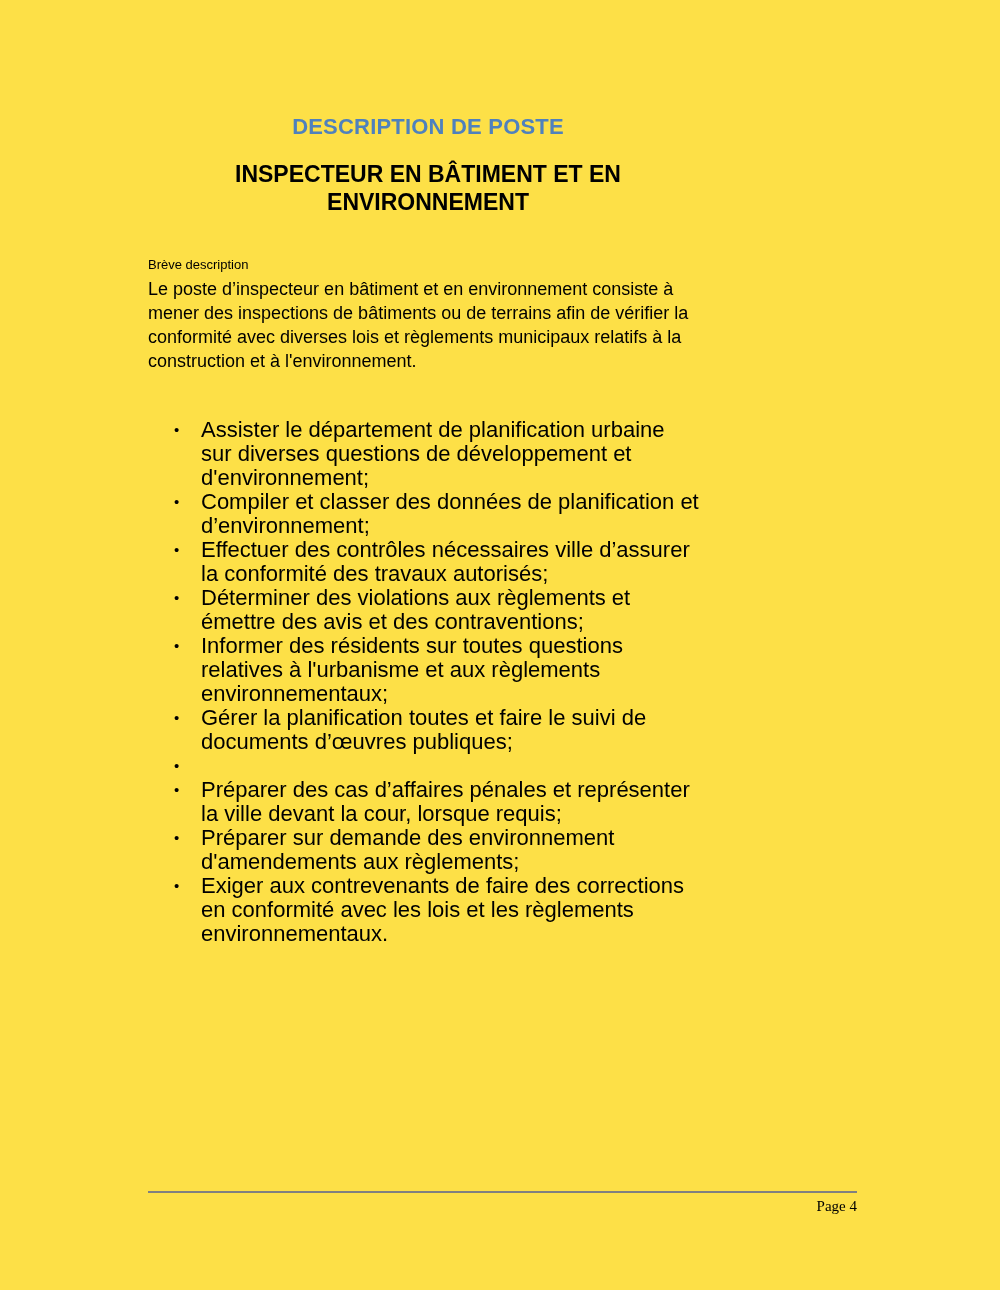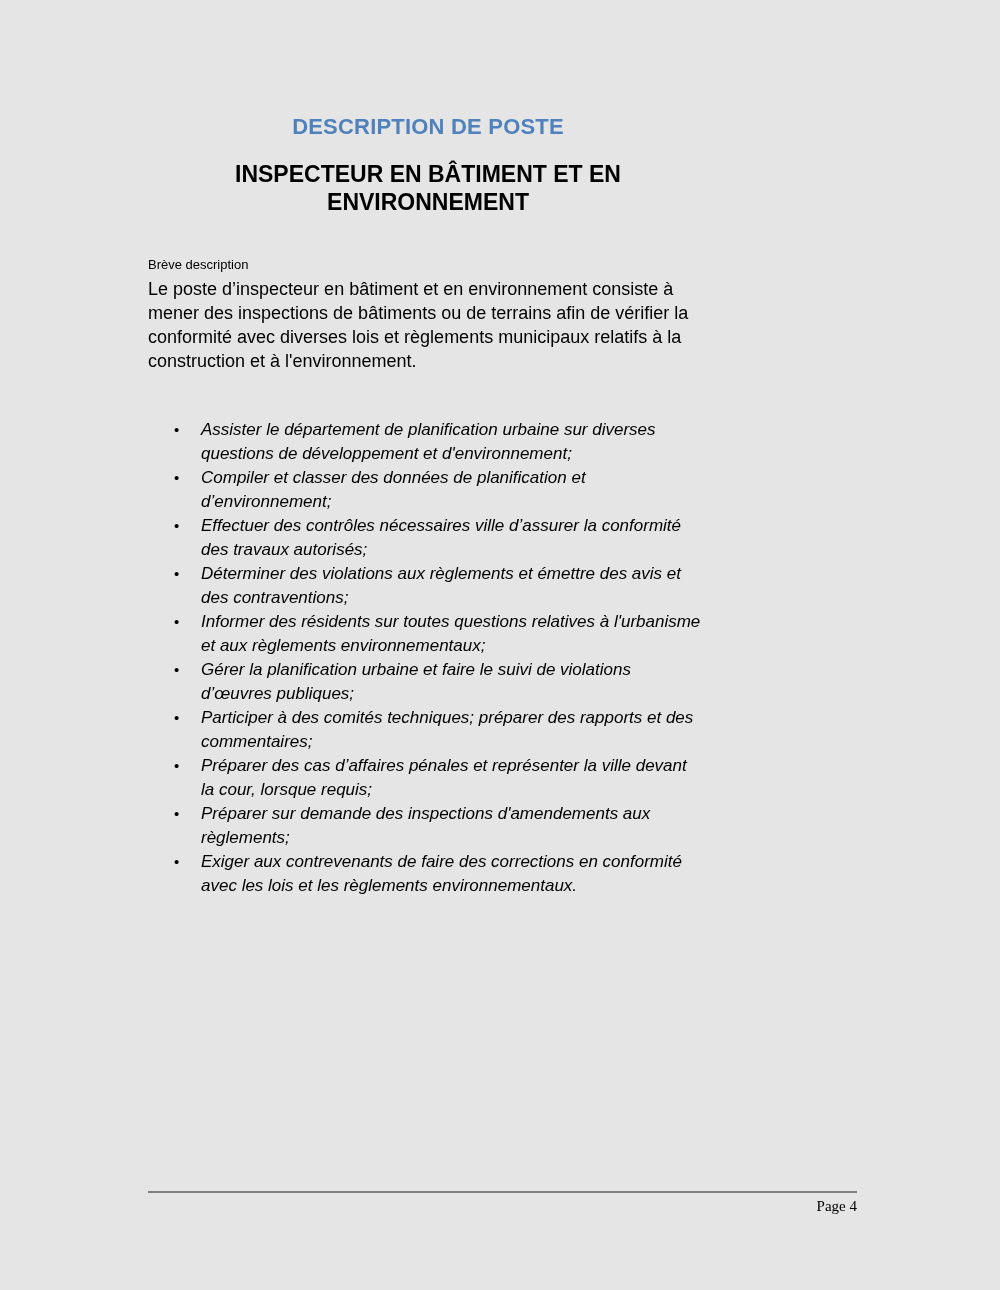--- a/index.html
+++ b/index.html
@@ -1,21 +1,21 @@
 <!DOCTYPE html>
 <html><head>
 <meta charset="utf-8">
 <style>
   * { margin: 0; padding: 0; box-sizing: border-box; }
   html, body { background: #ffffff; }
   .page {
     position: relative;
     width: 1000px;
     height: 1290px;
-    background: #e5e5e5;
+    background: #fde047;
     font-family: "Liberation Sans", sans-serif;
     color: #000000;
     overflow: hidden;
   }
   .title-block {
     position: absolute;
     left: 148px;
     top: 114px;
     width: 560px;
     text-align: center;
@@ -65,23 +65,22 @@
     flex: 0 0 auto;
     width: 27px;
     margin-left: 26px;
     font-size: 15px;
     line-height: 24px;
     text-align: left;
   }
   .task-text {
     flex: 0 0 auto;
     width: 500px;
-    font-size: 17px;
+    font-size: 22px;
     line-height: 24px;
-    font-style: italic;
   }
   .footer {
     position: absolute;
     left: 148px;
     top: 1191px;
     width: 709px;
   }
   .footer-rule {
     width: 709px;
     height: 0;
@@ -128,33 +127,32 @@
       <div class="task-item">
         <span class="task-bullet">•</span>
         <span class="task-text">Déterminer des violations aux règlements et émettre des avis et des contraventions;</span>
       </div>
       <div class="task-item">
         <span class="task-bullet">•</span>
         <span class="task-text">Informer des résidents sur toutes questions relatives à l'urbanisme et aux règlements environnementaux;</span>
       </div>
       <div class="task-item">
         <span class="task-bullet">•</span>
-        <span class="task-text">Gérer la planification urbaine et faire le suivi de violations d’œuvres publiques;</span>
+        <span class="task-text">Gérer la planification toutes et faire le suivi de documents d’œuvres publiques;</span>
       </div>
       <div class="task-item">
         <span class="task-bullet">•</span>
-        <span class="task-text">Participer à des comités techniques; préparer des rapports et des commentaires;</span>
       </div>
       <div class="task-item">
         <span class="task-bullet">•</span>
         <span class="task-text">Préparer des cas d’affaires pénales et représenter la ville devant la cour, lorsque requis;</span>
       </div>
       <div class="task-item">
         <span class="task-bullet">•</span>
-        <span class="task-text">Préparer sur demande des inspections d'amendements aux règlements;</span>
+        <span class="task-text">Préparer sur demande des environnement d'amendements aux règlements;</span>
       </div>
       <div class="task-item">
         <span class="task-bullet">•</span>
         <span class="task-text">Exiger aux contrevenants de faire des corrections en conformité avec les lois et les règlements environnementaux.</span>
       </div>
     </div>
   </div>
 
   <div class="footer">
     <div class="footer-rule"></div>

